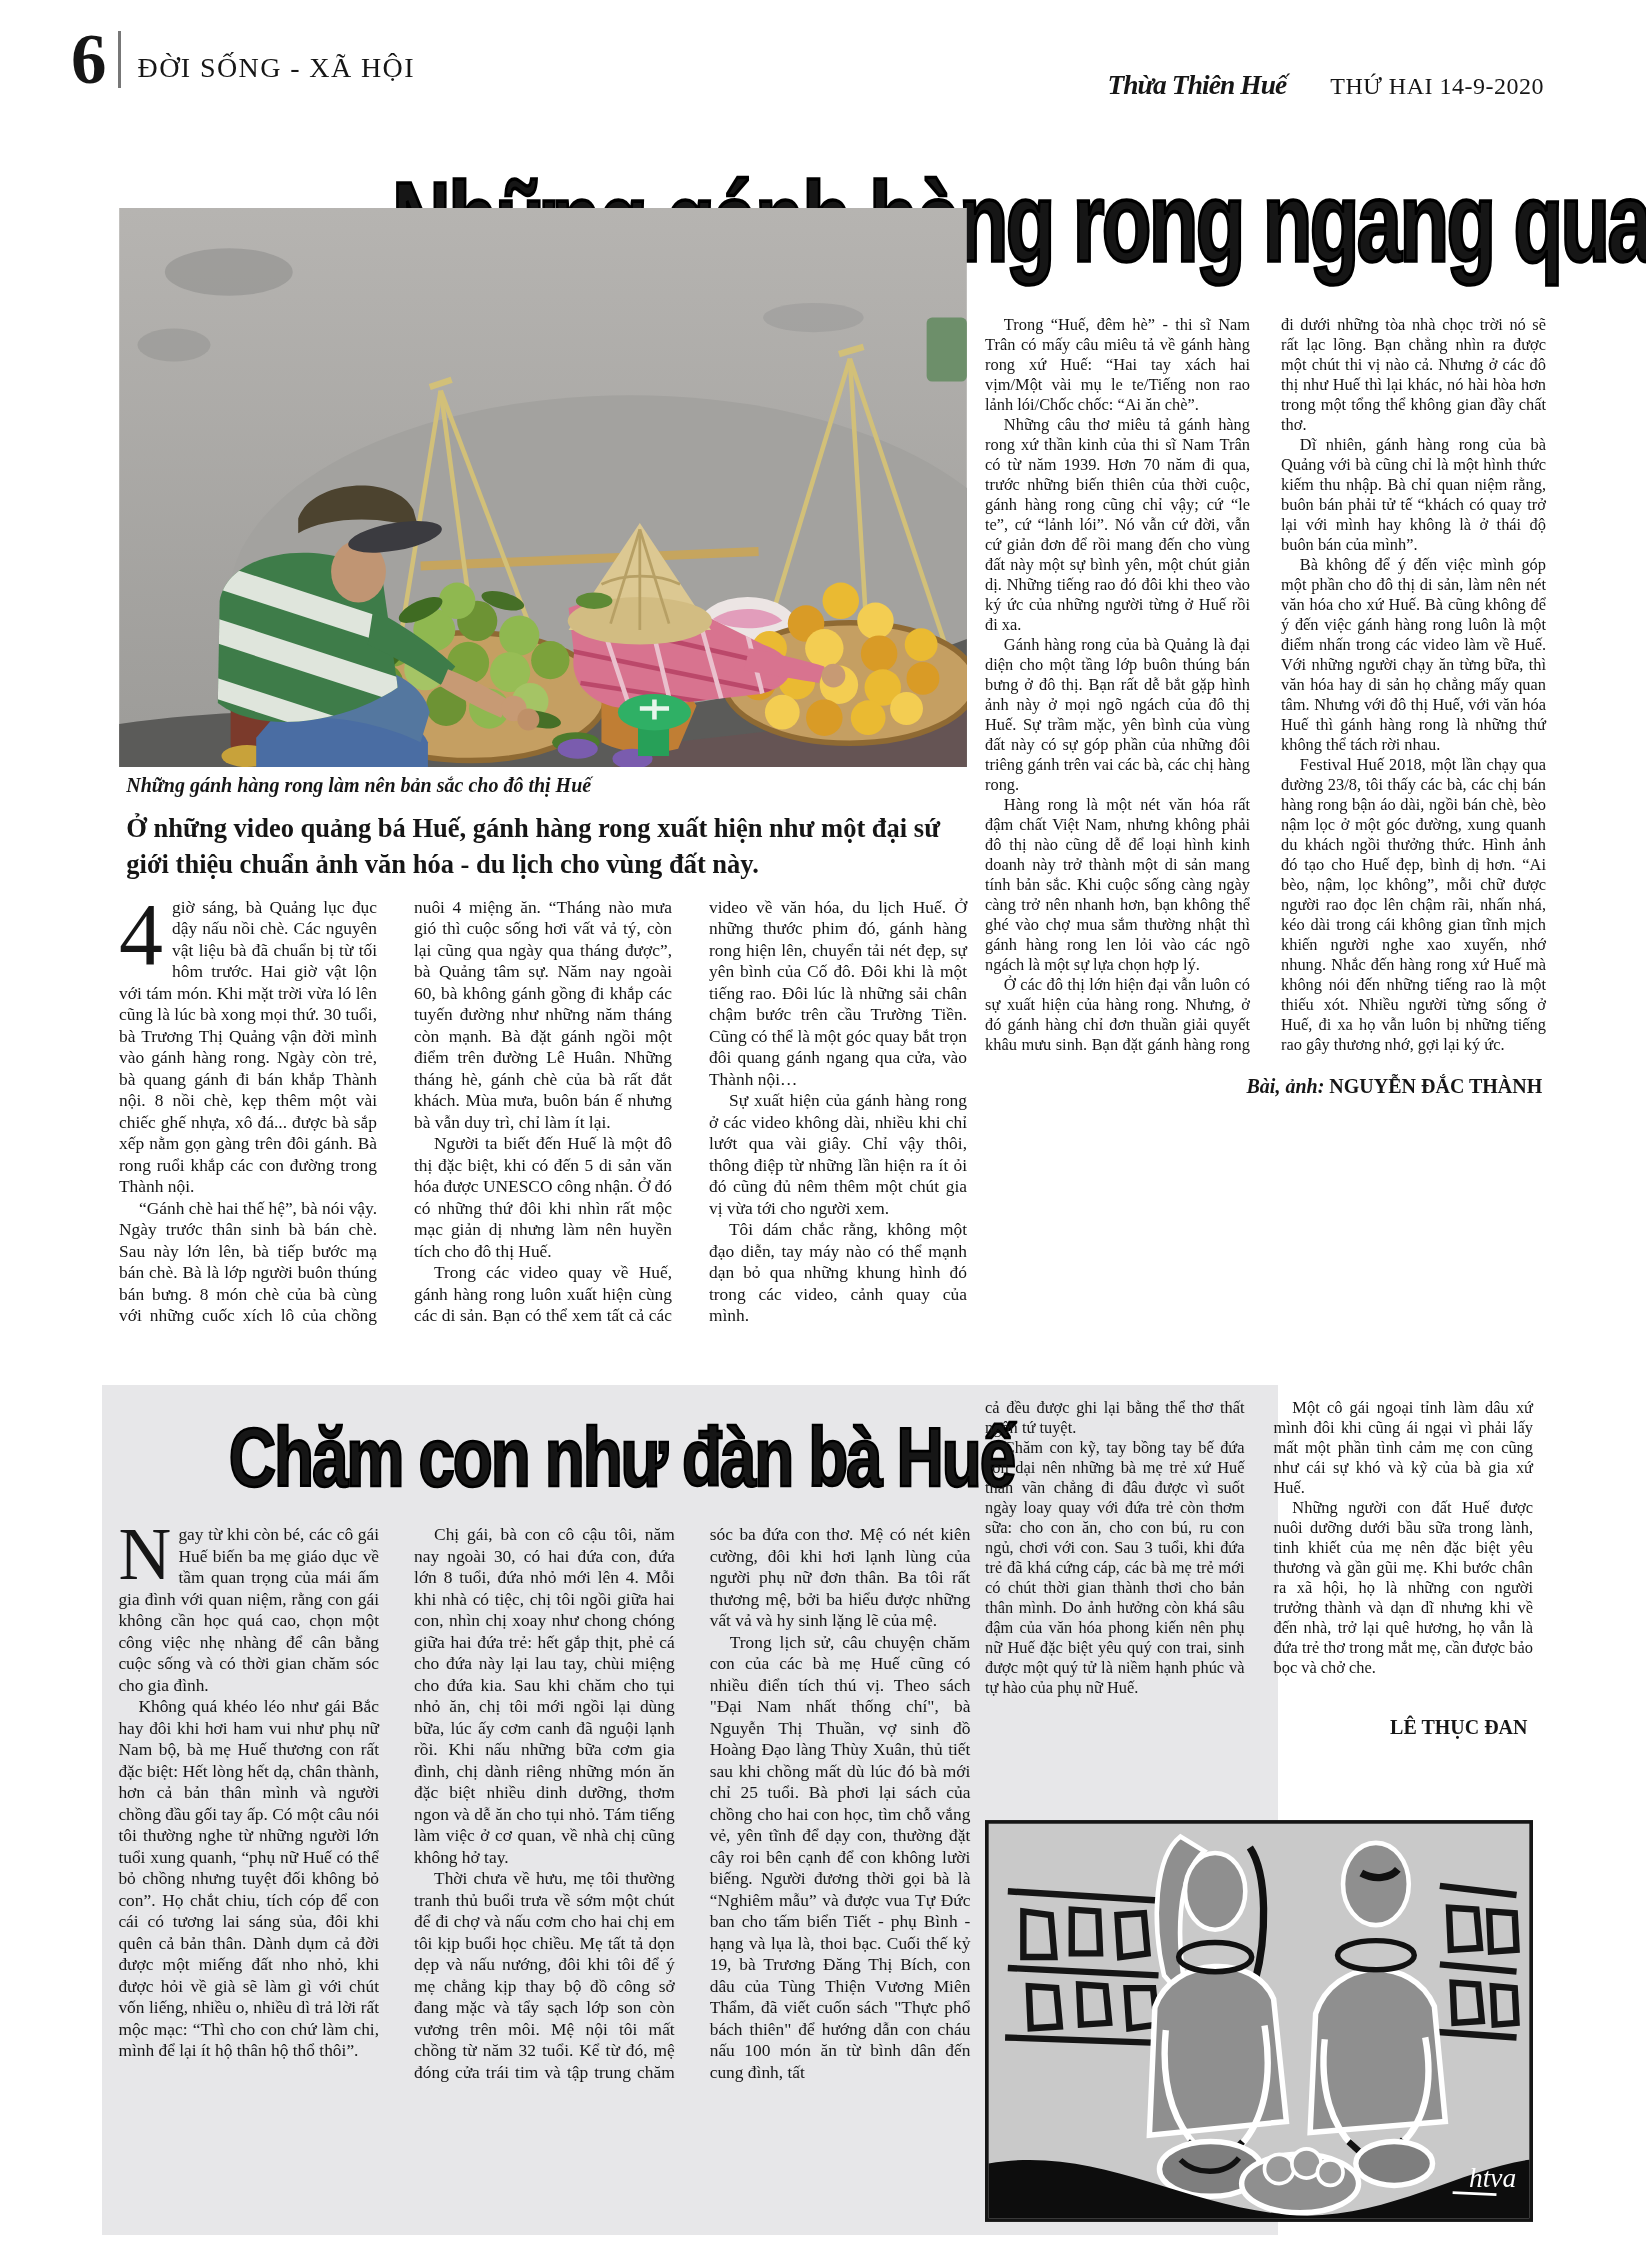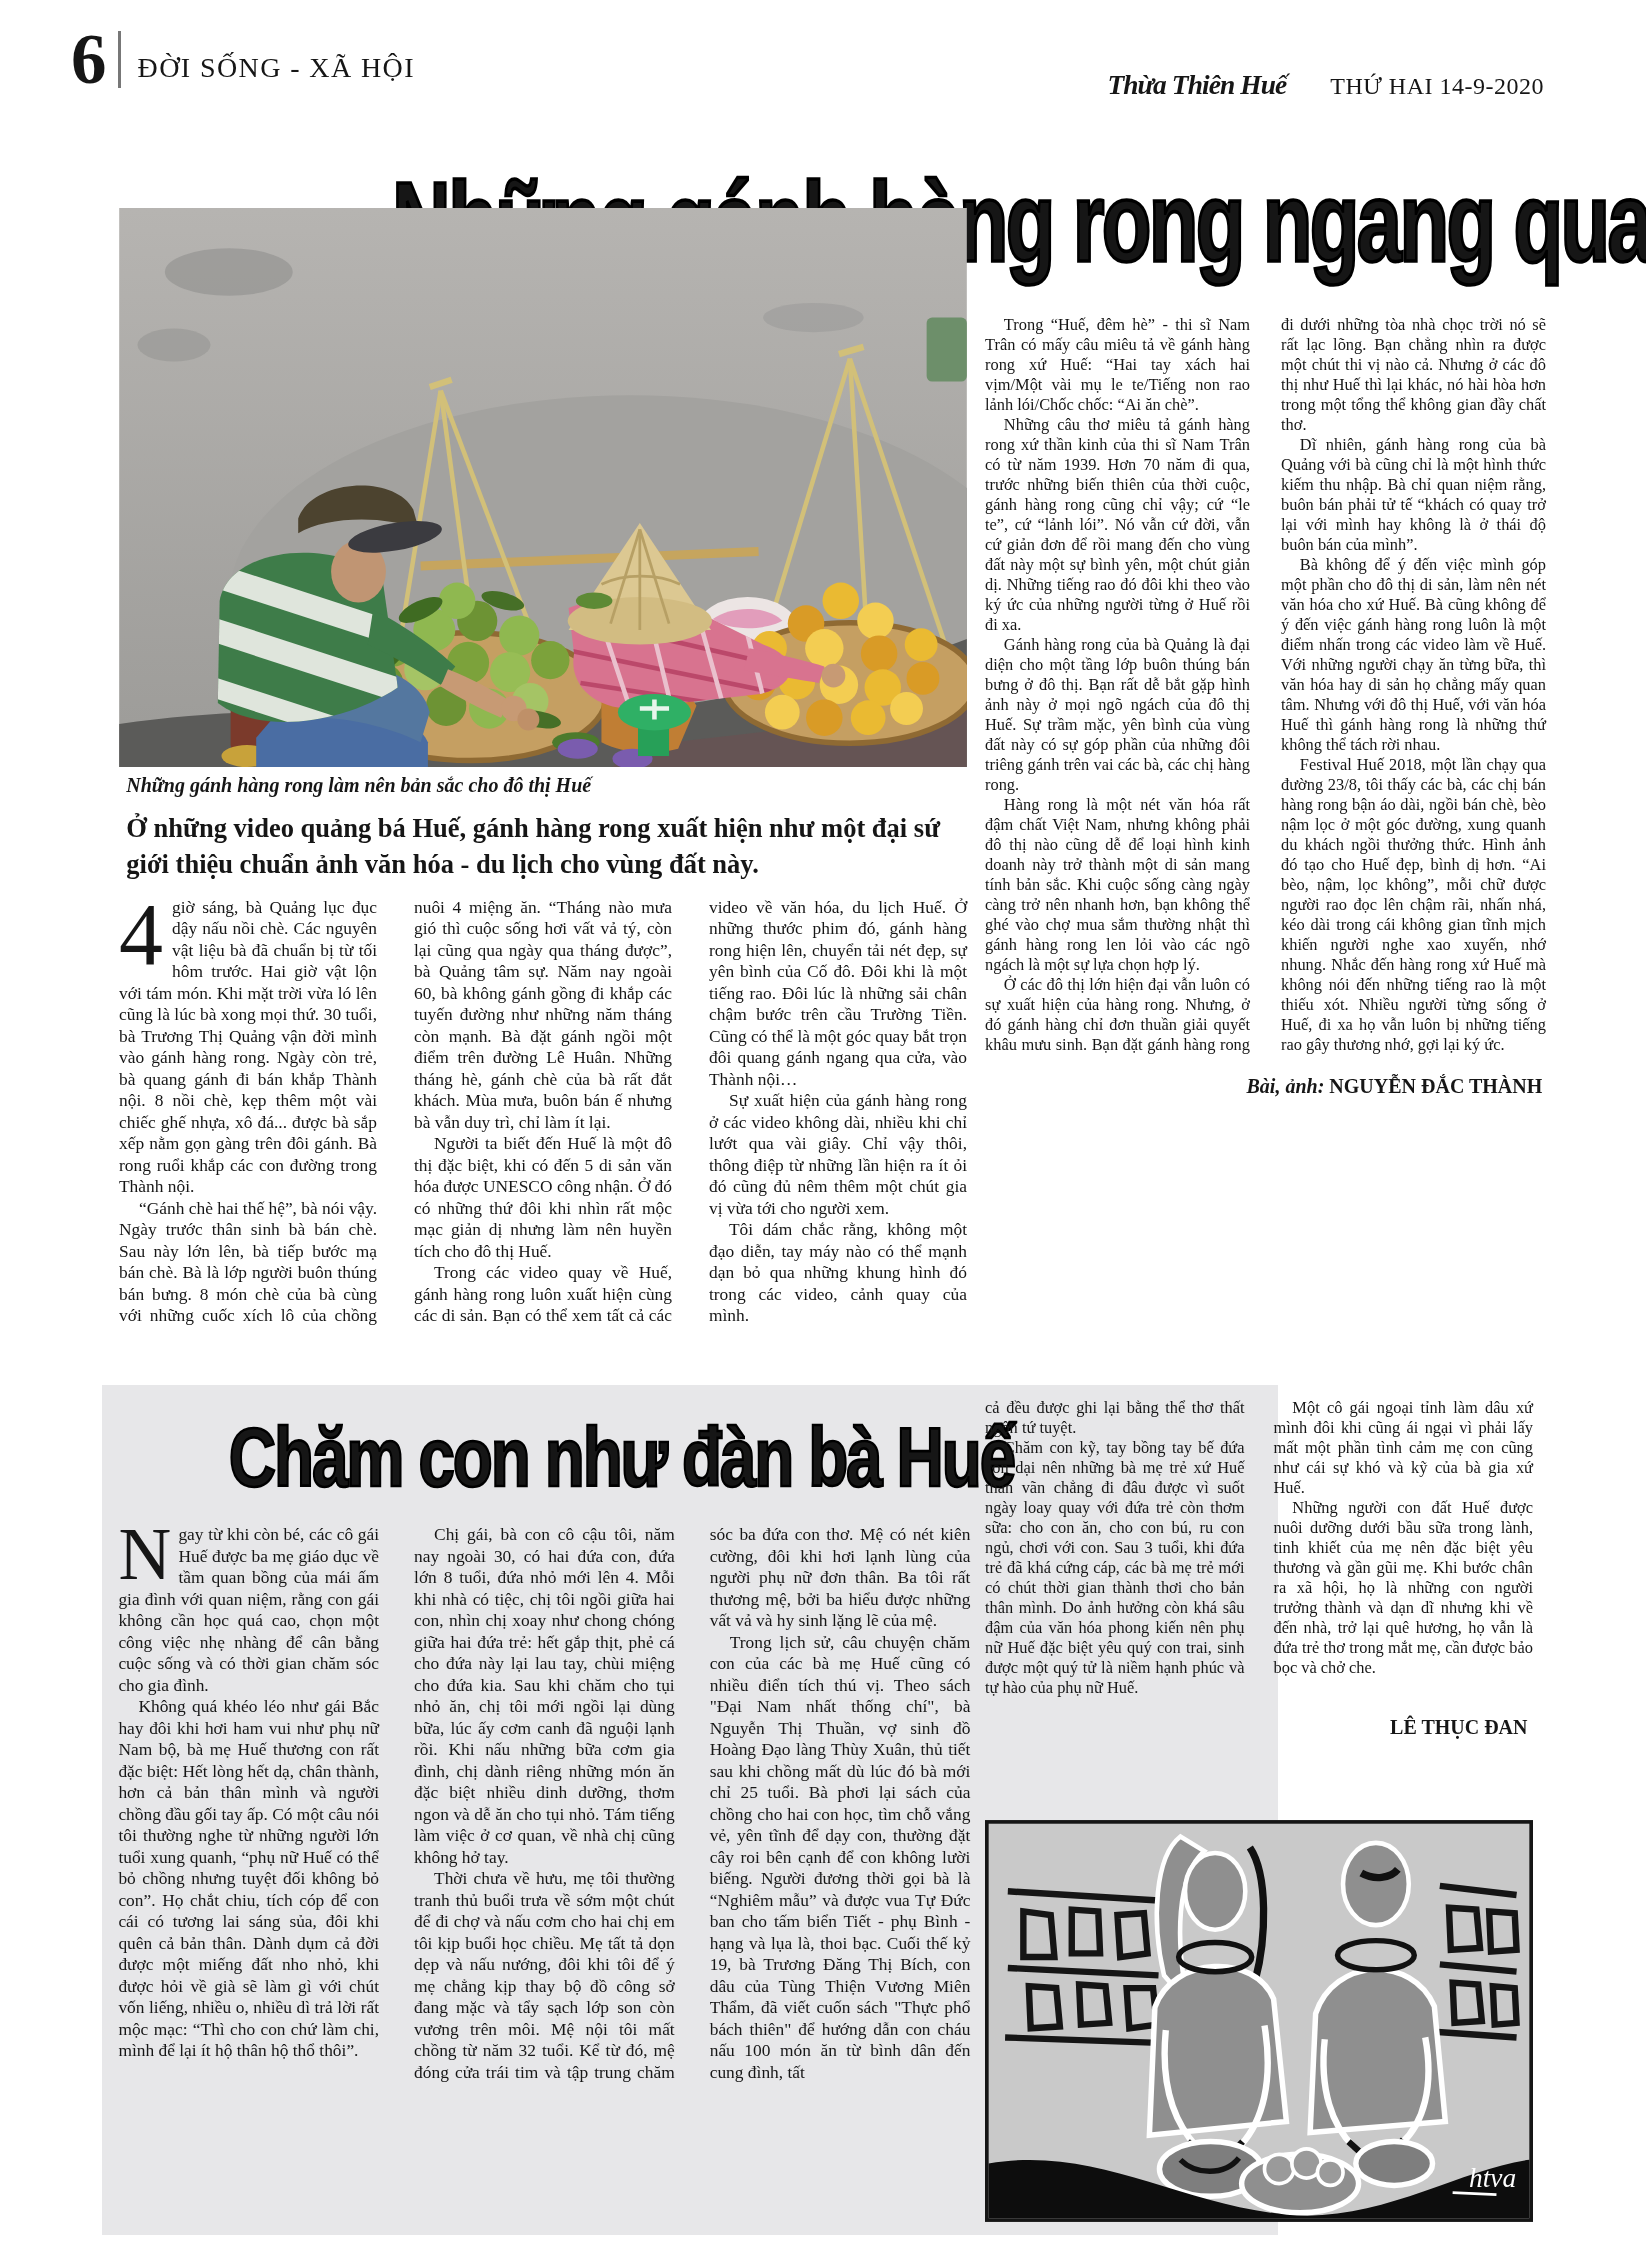--- a/index.html
+++ b/index.html
@@ -254,21 +254,21 @@
   </div>
 
   <div id="a2-band">
     <div id="a2-left">
       <div id="headline2">
         <span class="hl-inner">Chăm con như đàn bà Huế</span>
       </div>
       <div class="flow cols3b cont">
         <span class="dropcap small">N</span>
         <div>
-            <p class="para first">gay từ khi còn bé, các cô gái Huế được ba mẹ giáo dục về tầm quan bồng của mái ấm gia đình với quan niệm, rằng con gái không cần học quá cao, chọn một công việc nhẹ nhàng để cân bằng cuộc sống và có thời gian chăm sóc cho gia đình.</p>
+            <p class="para first">gay từ khi còn bé, các cô gái Huế biến ba mẹ giáo dục về tầm quan trọng của mái ấm gia đình với quan niệm, rằng con gái không cần học quá cao, chọn một công việc nhẹ nhàng để cân bằng cuộc sống và có thời gian chăm sóc cho gia đình.</p>
             <p class="para">Không quá khéo léo như gái Bắc hay đôi khi hơi ham vui như phụ nữ Nam bộ, bà mẹ Huế thương con rất đặc biệt: Hết lòng hết dạ, chân thành, hơn cả bản thân mình và người chồng đầu gối tay ấp. Có một câu nói tôi thường nghe từ những người lớn tuổi xung quanh, “phụ nữ Huế có thể bỏ chồng nhưng tuyệt đối không bỏ con”. Họ chắt chiu, tích cóp để con cái có tương lai sáng sủa, đôi khi quên cả bản thân. Dành dụm cả đời được một miếng đất nho nhỏ, khi được hỏi về già sẽ làm gì với chút vốn liếng, nhiều o, nhiều dì trả lời rất mộc mạc: “Thì cho con chứ làm chi, mình để lại ít hộ thân hộ thổ thôi”.</p>
             <p class="para">Chị gái, bà con cô cậu tôi, năm nay ngoài 30, có hai đứa con, đứa lớn 8 tuổi, đứa nhỏ mới lên 4. Mỗi khi nhà có tiệc, chị tôi ngồi giữa hai con, nhìn chị xoay như chong chóng giữa hai đứa trẻ: hết gắp thịt, phẻ cá cho đứa này lại lau tay, chùi miệng cho đứa kia. Sau khi chăm cho tụi nhỏ ăn, chị tôi mới ngồi lại dùng bữa, lúc ấy cơm canh đã nguội lạnh rồi. Khi nấu những bữa cơm gia đình, chị dành riêng những món ăn đặc biệt nhiều dinh dưỡng, thơm ngon và dễ ăn cho tụi nhỏ. Tám tiếng làm việc ở cơ quan, về nhà chị cũng không hở tay.</p>
             <p class="para">Thời chưa về hưu, mẹ tôi thường tranh thủ buổi trưa về sớm một chút để đi chợ và nấu cơm cho hai chị em tôi kịp buổi học chiều. Mẹ tất tả dọn dẹp và nấu nướng, đôi khi tôi để ý mẹ chẳng kịp thay bộ đồ công sở đang mặc và tẩy sạch lớp son còn vương trên môi. Mệ nội tôi mất chồng từ năm 32 tuổi. Kể từ đó, mệ đóng cửa trái tim và tập trung chăm sóc ba đứa con thơ. Mệ có nét kiên cường, đôi khi hơi lạnh lùng của người phụ nữ đơn thân. Ba tôi rất thương mệ, bởi ba hiểu được những vất vả và hy sinh lặng lẽ của mệ.</p>
             <p class="para">Trong lịch sử, câu chuyện chăm con của các bà mẹ Huế cũng có nhiều điển tích thú vị. Theo sách "Đại Nam nhất thống chí", bà Nguyễn Thị Thuần, vợ sinh đồ Hoàng Đạo làng Thùy Xuân, thủ tiết sau khi chồng mất dù lúc đó bà mới chỉ 25 tuổi. Bà phơi lại sách của chồng cho hai con học, tìm chỗ vắng vẻ, yên tĩnh để dạy con, thường đặt cây roi bên cạnh để con không lười biếng. Người đương thời gọi bà là “Nghiêm mẫu” và được vua Tự Đức ban cho tấm biển Tiết - phụ Bình - hạng và lụa là, thoi bạc. Cuối thế kỷ 19, bà Trương Đăng Thị Bích, con dâu của Tùng Thiện Vương Miên Thẩm, đã viết cuốn sách "Thực phổ bách thiên" để hướng dẫn con cháu nấu 100 món ăn từ bình dân đến cung đình, tất</p>
           </div>
       </div>
     </div>
 
     <div id="a2-right">
       <div class="flow cols2b cont">

